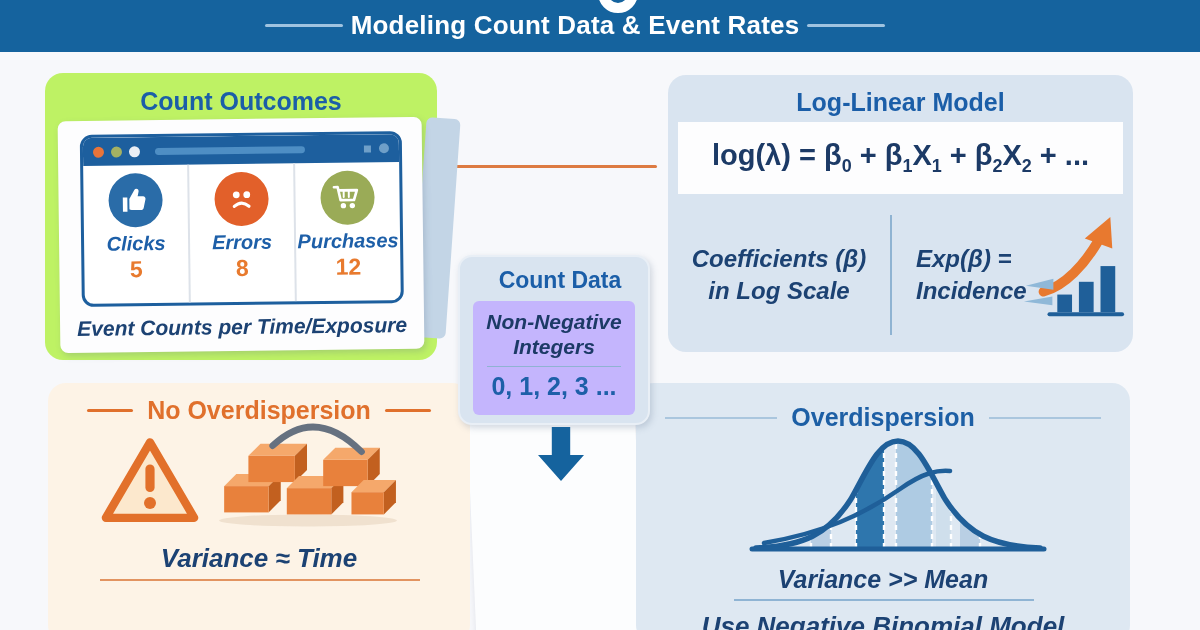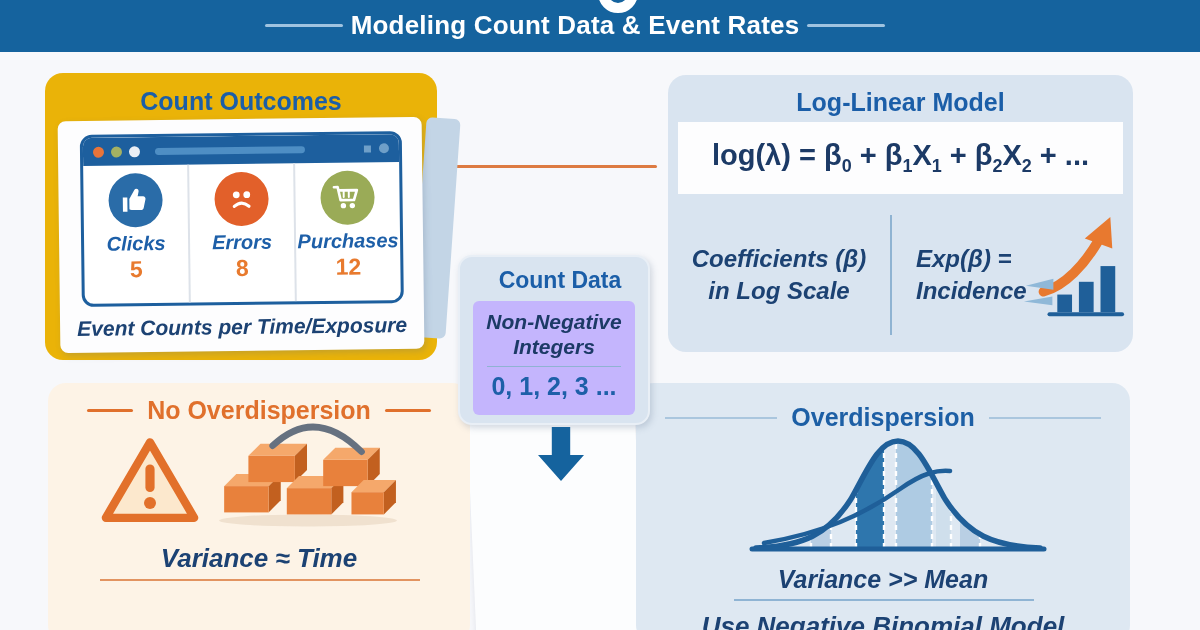--- a/index.html
+++ b/index.html
@@ -22,21 +22,21 @@
   .header-dash { width:78px; height:3px; background:#9fc3e0; border-radius:2px; }
   .cropped-g {
     position:absolute; left:598px; top:-27px; width:40px; height:40px;
     border:10px solid #ffffff; border-radius:50%;
   }
   
   .card { position:absolute; border-radius:18px; }
   .card-title { font-weight:bold; text-align:center; }
   .title-row { display:flex; align-items:center; justify-content:center; gap:14px; }
   
-  .co-card { left:45px; top:73px; width:392px; height:287px; background:#eab308; z-index:2; }
+  .co-card { left:45px; top:73px; width:392px; height:287px; background:#bef264; z-index:2; }
   .co-card::before {
     content:""; position:absolute; right:-16px; top:45px; width:34px; height:220px;
     background:#c3d5e6; transform:rotate(4deg); border-radius:6px; z-index:-1;
   }
   .co-title { margin-top:14px; color:#1b5ea8; font-size:25px; }
   .co-sheet {
     position:absolute; left:14px; top:46px; width:364px; height:232px;
     background:#fdfdfe; border-radius:8px; transform:rotate(-0.7deg);
     box-shadow:2px 3px 6px rgba(90,110,140,.25);
   }

